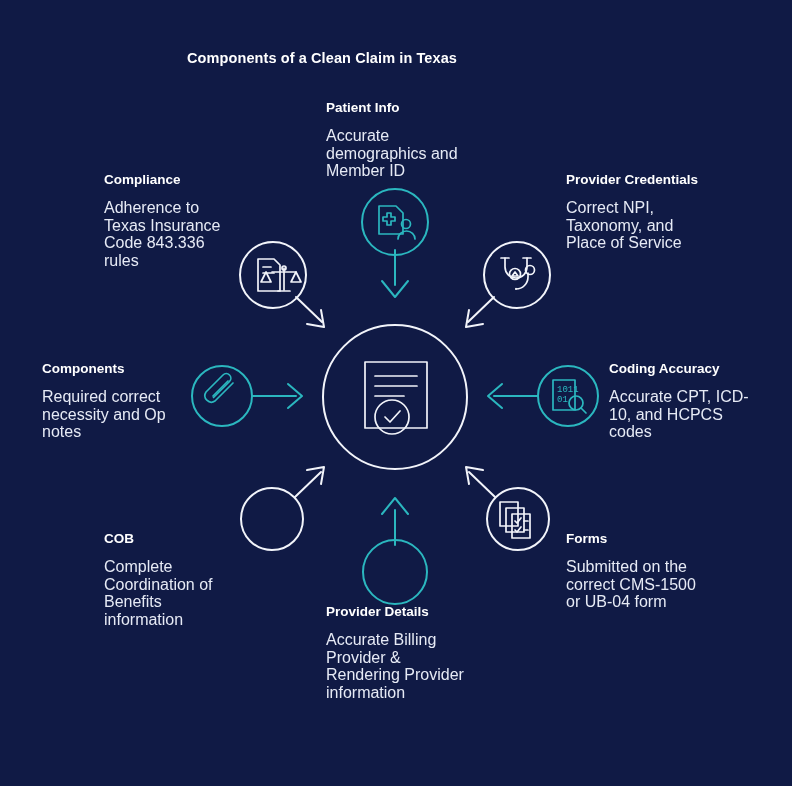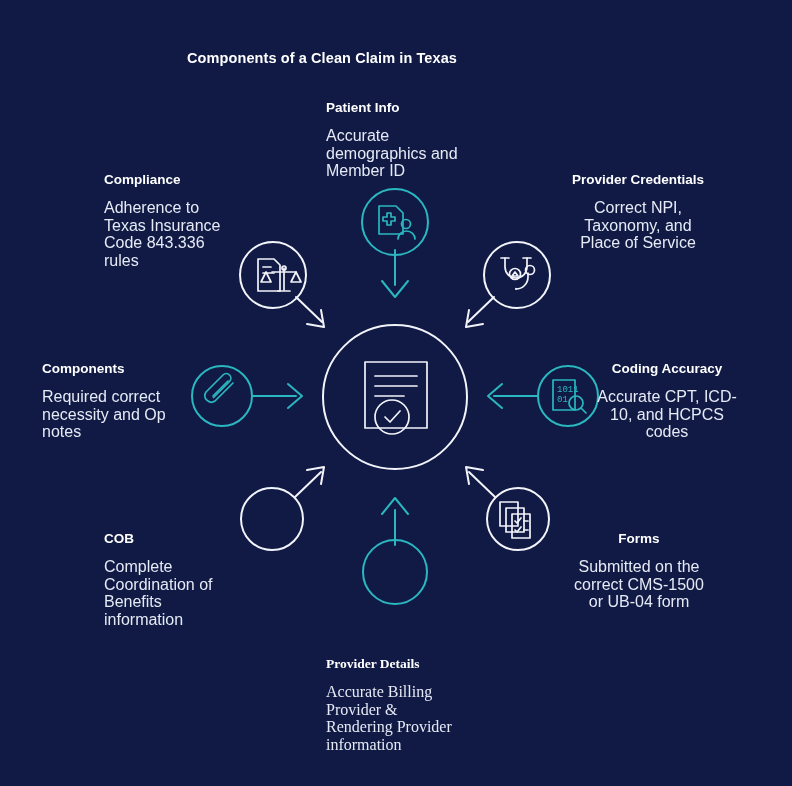--- a/index.html
+++ b/index.html
@@ -43,32 +43,32 @@
     line-height: 16px;
     margin-bottom: 11px;
   }
   .block .desc {
     color: #e6eaf5;
     font-size: 16px;
     line-height: 17.5px;
     font-weight: 400;
   }
   .ta-right { text-align: left; }
-  .ta-left  { text-align: center; }
+  .ta-left  { text-align: left; }
   .ta-center{ text-align: left; }
 
   
   .b-patient      { left: 326px; top: 100px;  width: 140px; }
   .b-compliance   { left: 104px; top: 172px;  width: 134px; }
   .b-credentials  { left: 566px; top: 172px;  width: 144px; }
   .b-attachments  { left: 42px;  top: 361px;  width: 142px; }
-  .b-coding       { left: 592px; top: 361px;  width: 150px; }
+  .b-coding       { left: 609px; top: 361px;  width: 150px; }
   .b-cob          { left: 104px; top: 531px;  width: 134px; }
   .b-forms        { left: 566px; top: 531px;  width: 146px; }
-  .b-provdetails  { left: 326px; top: 656px;  width: 140px; font-family: Liberation Serif, serif; }
+  .b-provdetails  { left: 326px; top: 604px;  width: 140px; }
 
   
   #art {
     position: absolute;
     left: 0; top: 0;
     width: 792px;
     height: 786px;
   }
   .st-w { fill: none; stroke: #f2f4fa; stroke-width: 2; stroke-linecap: round; stroke-linejoin: round; }
   .st-w-thin { fill: none; stroke: #f2f4fa; stroke-width: 1.7; stroke-linecap: round; stroke-linejoin: round; }

